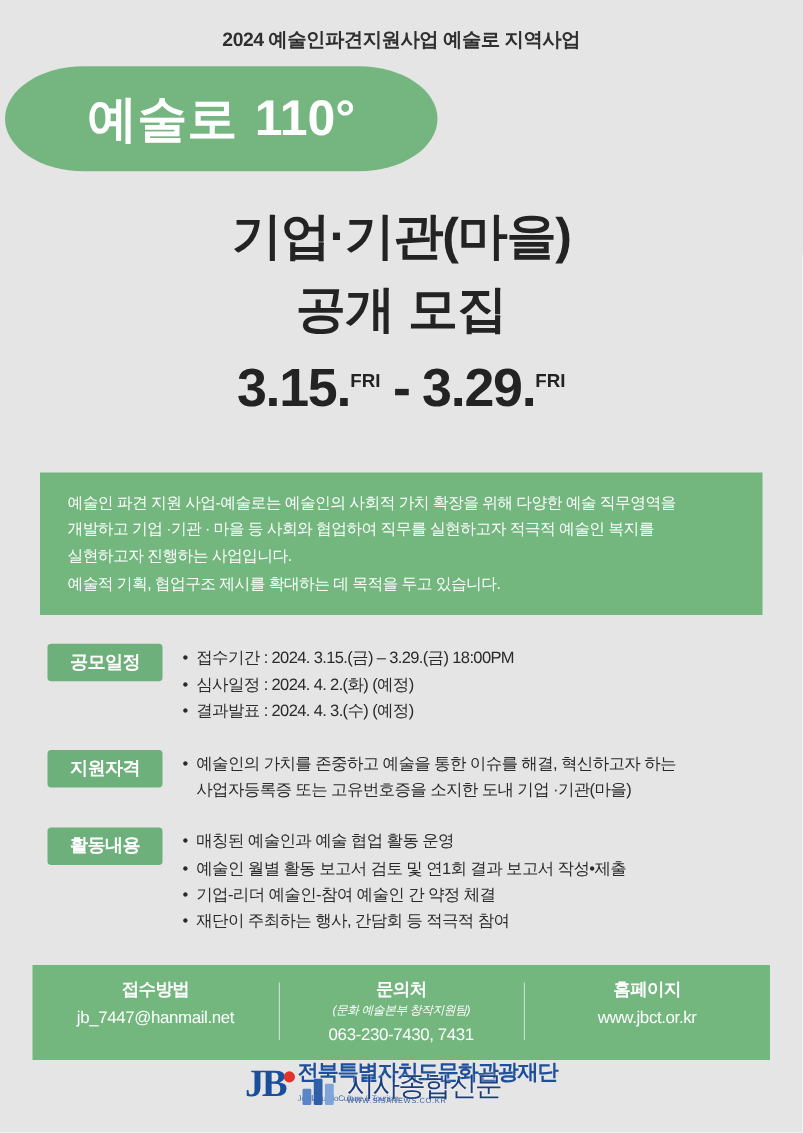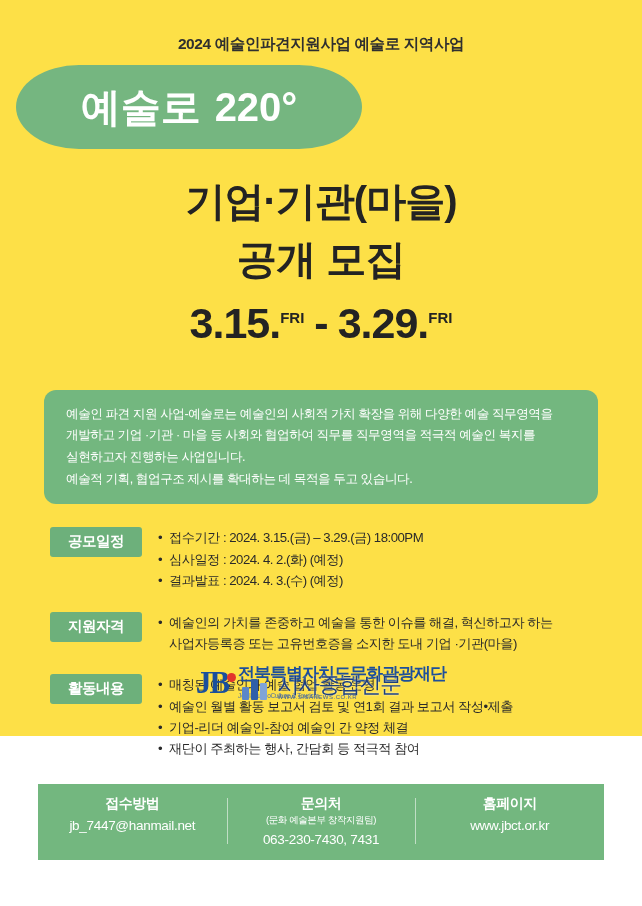--- a/index.html
+++ b/index.html
@@ -7,23 +7,23 @@
     width: 642px;
     height: 906px;
     background: #ffffff;
     font-family: "Liberation Sans", sans-serif;
     color: #2b2b2b;
     overflow: hidden;
   }
   .poster {
     position: relative;
     width: 642px;
-    height: 736px;
-    background: #fde047;
-    padding: 16px;
+    height: 906px;
+    background: #e5e5e5;
+    padding: 4px;
   }
 
   
   .eyebrow {
     text-align: center;
     font-size: 15.5px;
     font-weight: bold;
     color: #2f2f2f;
     letter-spacing: -0.4px;
     padding-top: 18px;
@@ -91,21 +91,21 @@
 
   
   .intro {
     margin: 42px 28px 0 28px;
     background: #73b77f;
     color: #ffffff;
     font-size: 12.6px;
     line-height: 1.72;
     padding: 14px 18px 14px 22px;
     letter-spacing: -0.45px;
-    border-radius: 12px;
+    border-radius: 0;
   }
 
   
   .sections {
     margin: 22px 34px 0 34px;
   }
   .section {
     display: flex;
     align-items: flex-start;
     margin-bottom: 19px;
@@ -173,33 +173,34 @@
   }
   .c-title {
     font-size: 14px;
     font-weight: bold;
     letter-spacing: -0.5px;
   }
   .c-sub {
     font-size: 9.5px;
     letter-spacing: -0.4px;
     margin-top: 1px;
+    font-style: italic;
   }
   .c-value {
     font-size: 13.5px;
     margin-top: 5px;
     letter-spacing: -0.3px;
   }
 
   
   .footer {
     position: absolute;
     left: 0;
     right: 0;
-    bottom: 22px;
+    bottom: 8px;
     height: 62px;
   }
   .footer-inner {
     display: flex;
     align-items: center;
     justify-content: center;
     gap: 4px;
     height: 100%;
     position: relative;
   }
@@ -282,34 +283,34 @@
 </head>
 <body>
 
 <div class="poster">
 
   <div class="eyebrow">2024 예술인파견지원사업 예술로 지역사업</div>
 
   <div class="badge-wrap">
     <div class="badge">
       <span class="badge-text">예술로</span>
-      <span class="badge-deg" style="margin-left:14px;">220°</span>
+      <span class="badge-deg" style="margin-left:14px;">110°</span>
     </div>
   </div>
 
   <div class="headline">기업·기관(마을)</div>
   <div class="headline2">공개 모집</div>
 
   <div class="dates">
     <span>3.15.</span><sup>FRI</sup><span class="dash">-</span><span>3.29.</span><sup>FRI</sup>
   </div>
 
   <div class="intro">
     <div>예술인 파견 지원 사업-예술로는 예술인의 사회적 가치 확장을 위해 다양한 예술 직무영역을</div>
-    <div>개발하고 기업 ·기관 · 마을 등 사회와 협업하여 직무를 직무영역을 적극적 예술인 복지를</div>
+    <div>개발하고 기업 ·기관 · 마을 등 사회와 협업하여 직무를 실현하고자 적극적 예술인 복지를</div>
     <div>실현하고자 진행하는 사업입니다.</div>
     <div>예술적 기획, 협업구조 제시를 확대하는 데 목적을 두고 있습니다.</div>
   </div>
 
   <div class="sections">
 
     <div class="section">
       <div class="sec-label">공모일정</div>
       <div class="sec-body">
         <div class="li">접수기간 : 2024. 3.15.(금) – 3.29.(금) 18:00PM</div>

